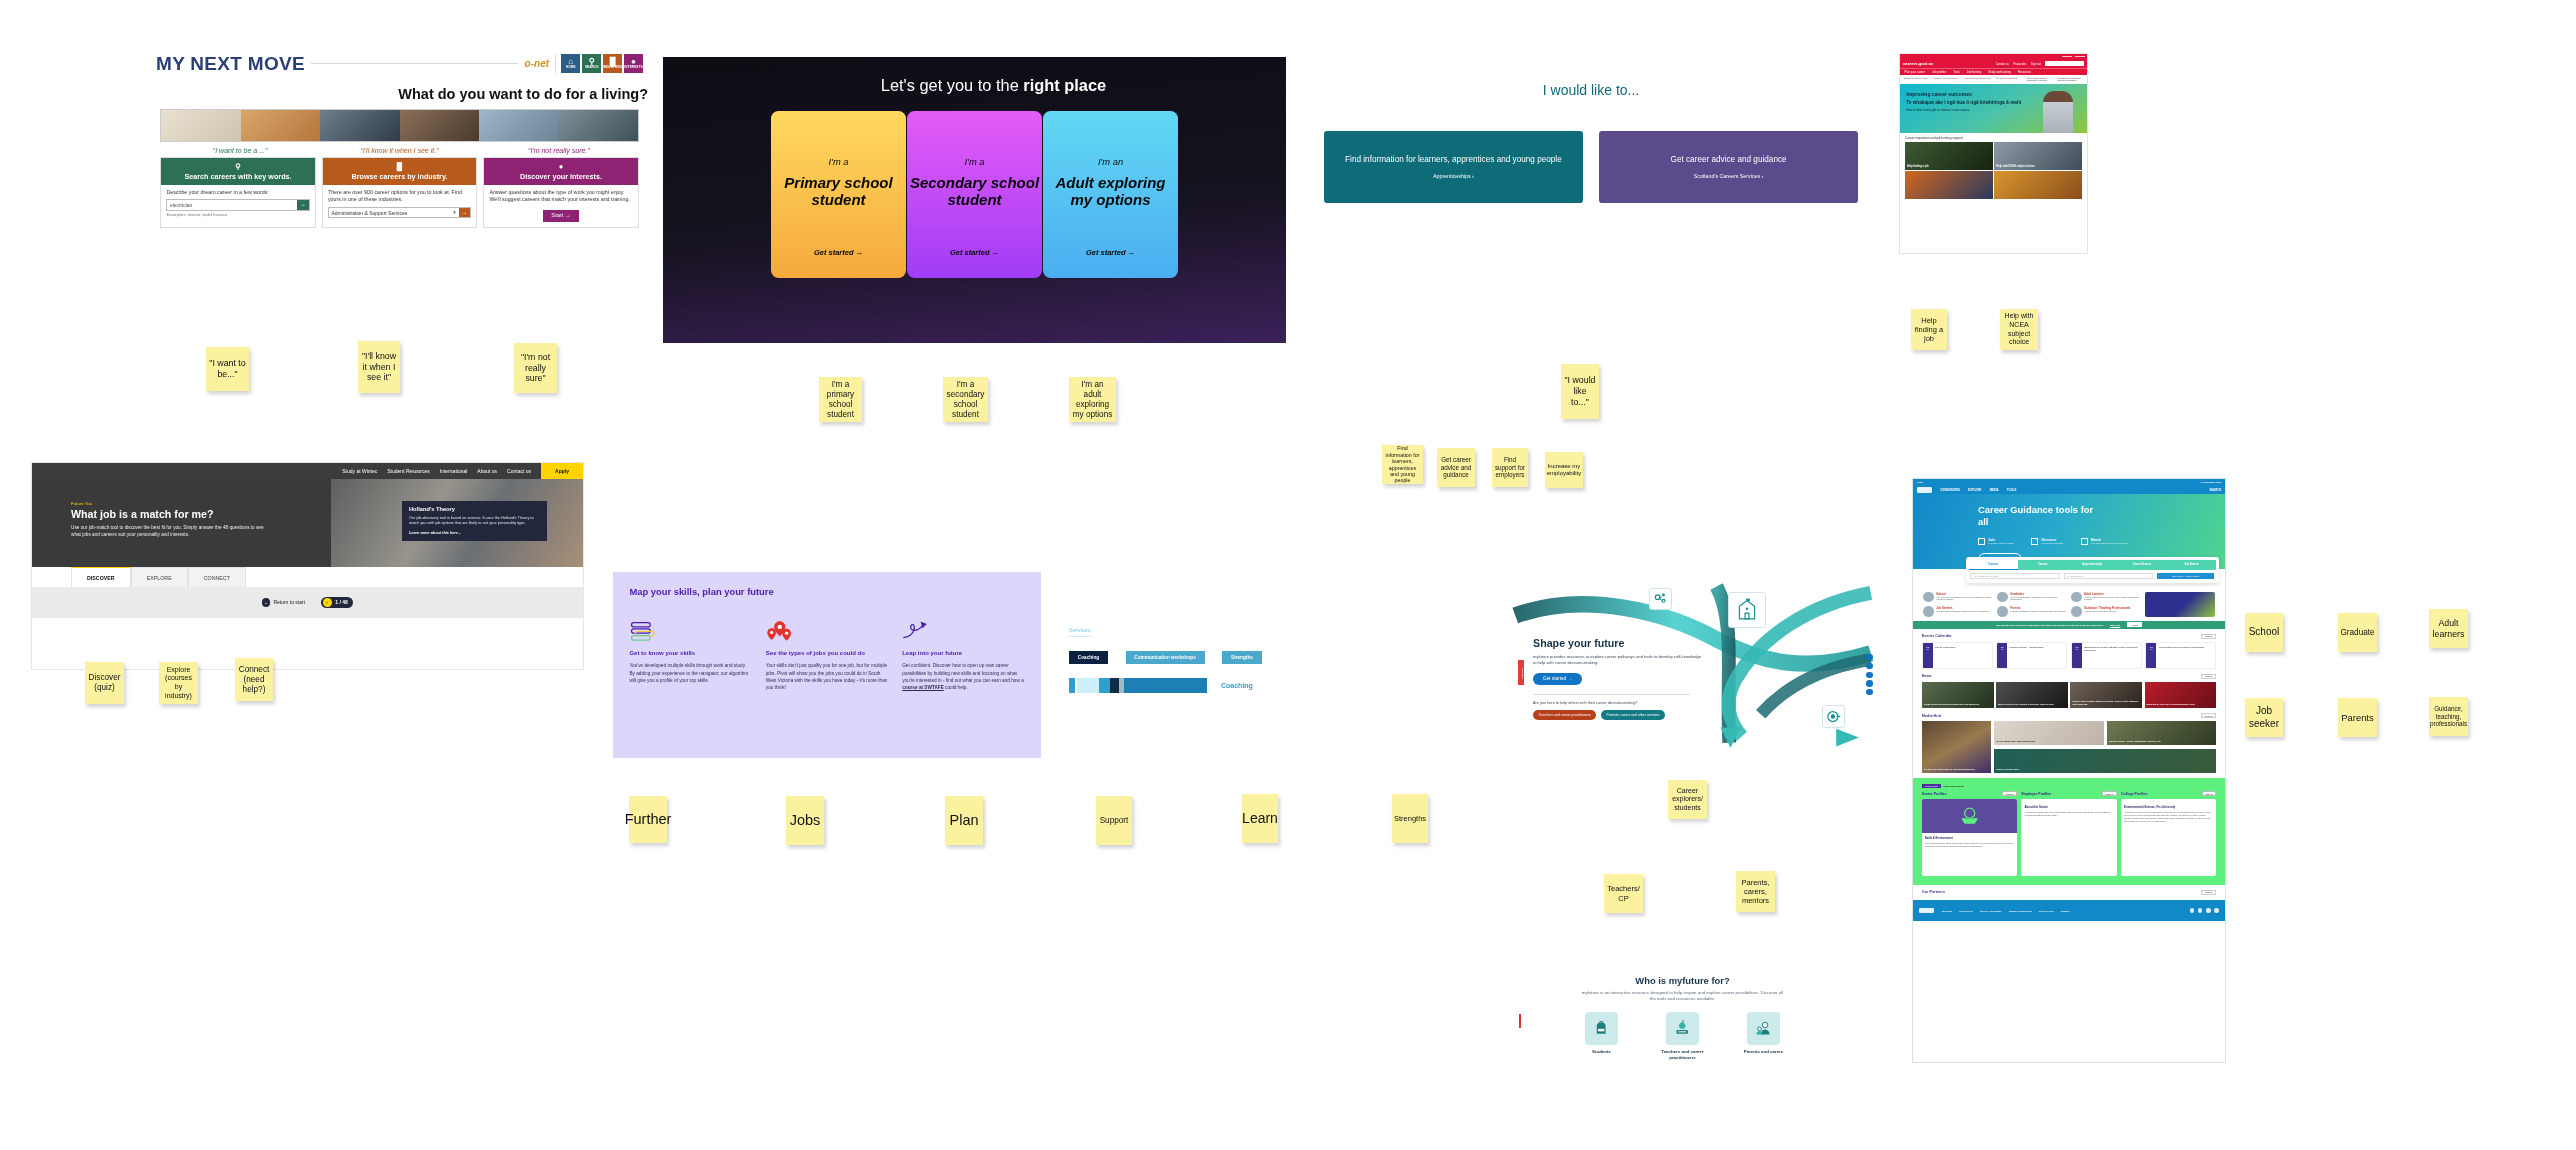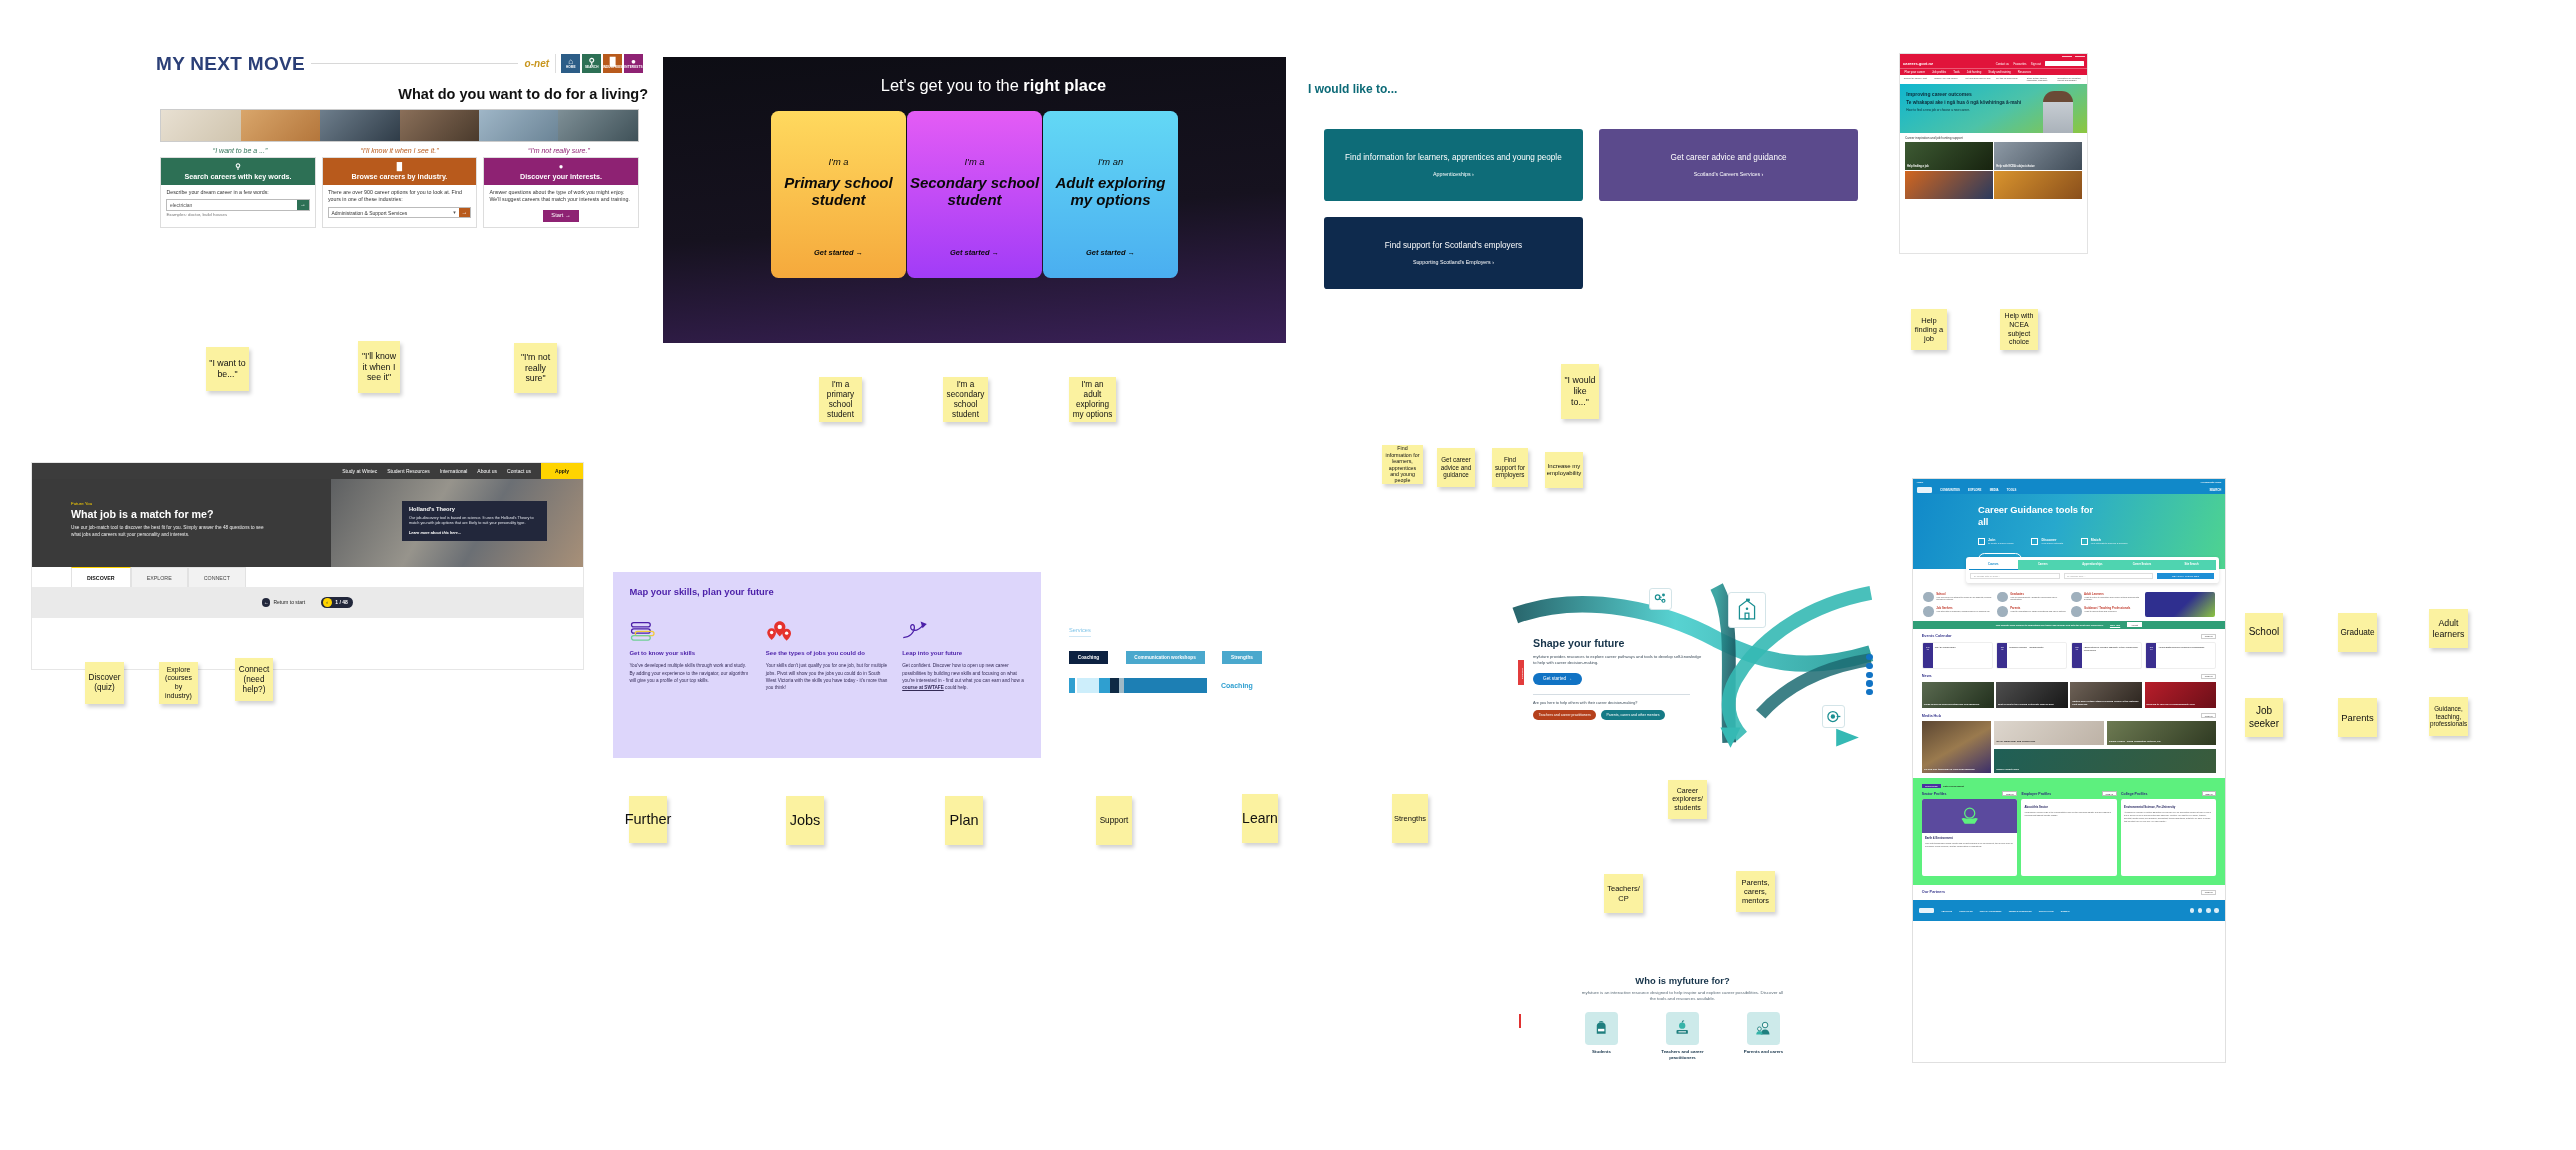--- a/index.html
+++ b/index.html
@@ -71,21 +71,21 @@
   .rp-card { width:135px; height:167px; border-radius:7.5px; display:flex; flex-direction:column; align-items:center; padding-top:45px; color:#0a0a0a; }
   .rp-card .sm { font-size:9.4px; font-weight:400; }
   .rp-card .bg { font-size:15px; font-weight:800; line-height:1.15; text-align:center; margin-top:6.3px; }
   .rp-card .gs { margin-top:auto; margin-bottom:21.4px; font-size:7.5px; font-weight:700; }
   .c-yellow { background:linear-gradient(180deg,#ffd95e 0%,#f5a93c 100%); }
   .c-magenta { background:linear-gradient(180deg,#e45cf5 0%,#a13cf7 100%); }
   .c-cyan { background:linear-gradient(180deg,#63d8f5 0%,#4aaef0 100%); }
 
   
   #iwl { left:1308px; top:82px; width:566px; height:252px; }
-  .iwl-title { text-align:left; color:#0c6a77; font-size:12px; font-weight:700; }
+  .iwl-title { text-align:center; color:#0c6a77; font-size:14px; font-weight:400; }
   .iwl-grid { display:grid; grid-template-columns:1fr 1fr; gap:15.7px; margin-top:33px; padding:0 15.7px;}
   .iwl-card { border-radius:3.1px; height:72px; color:#fff; display:flex; flex-direction:column; align-items:center; justify-content:center; text-align:center; padding:3.8px 14px; }
   .iwl-card .t { font-size:8.2px; line-height:1.3; }
   .iwl-card .l { font-size:5.3px; margin-top:7px; }
   .k-teal{background:#0e6c78;} .k-purple{background:#5b4a8c;} .k-navy{background:#0e2a4d;} .k-grey{background:#5b636e;}
 
   
   #cgn { left:1899px; top:53px; width:189px; height:201px; border:0.6px solid #e3e3e3; overflow:hidden; background:#fff;}
   .cgn-util { background:#e1133b; height:5px; display:flex; justify-content:flex-end; gap:2.5px; padding-right:2.5px; align-items:center;}
   .cgn-util i { display:block; height:1.3px; width:10px; background:rgba(255,255,255,.75); }
@@ -368,24 +368,20 @@
   <div class="iwl-title">I would like to...</div>
   <div class="iwl-grid">
     <div class="iwl-card k-teal">
       <div class="t">Find information for learners, apprentices and young people</div>
       <div class="l">Apprenticeships ›</div>
     </div>
     <div class="iwl-card k-purple">
       <div class="t">Get career advice and guidance</div>
       <div class="l">Scotland's Careers Services ›</div>
     </div>
-    <div class="iwl-card k-navy">
-      <div class="t">Find support for Scotland's employers</div>
-      <div class="l">Supporting Scotland's Employers ›</div>
-    </div>
   </div>
 </div>
 
 <div class="sticky" style="left:1561px; top:364px; width:38px; height:55px; font-size:8.8px;">"I would like to..."</div>
 <div class="sticky" style="left:1382px; top:445px; width:41px; height:39px; font-size:5.3px;">Find information for learners, apprentices and young people</div>
 <div class="sticky" style="left:1437px; top:448px; width:38px; height:39px; font-size:6.3px;">Get career advice and guidance</div>
 <div class="sticky" style="left:1492px; top:448px; width:36px; height:39px; font-size:6.3px;">Find support for employers</div>
 <div class="sticky" style="left:1545px; top:452px; width:38px; height:36px; font-size:6px;">Increase my employability</div>
 
 <div class="abs" id="cgn">

